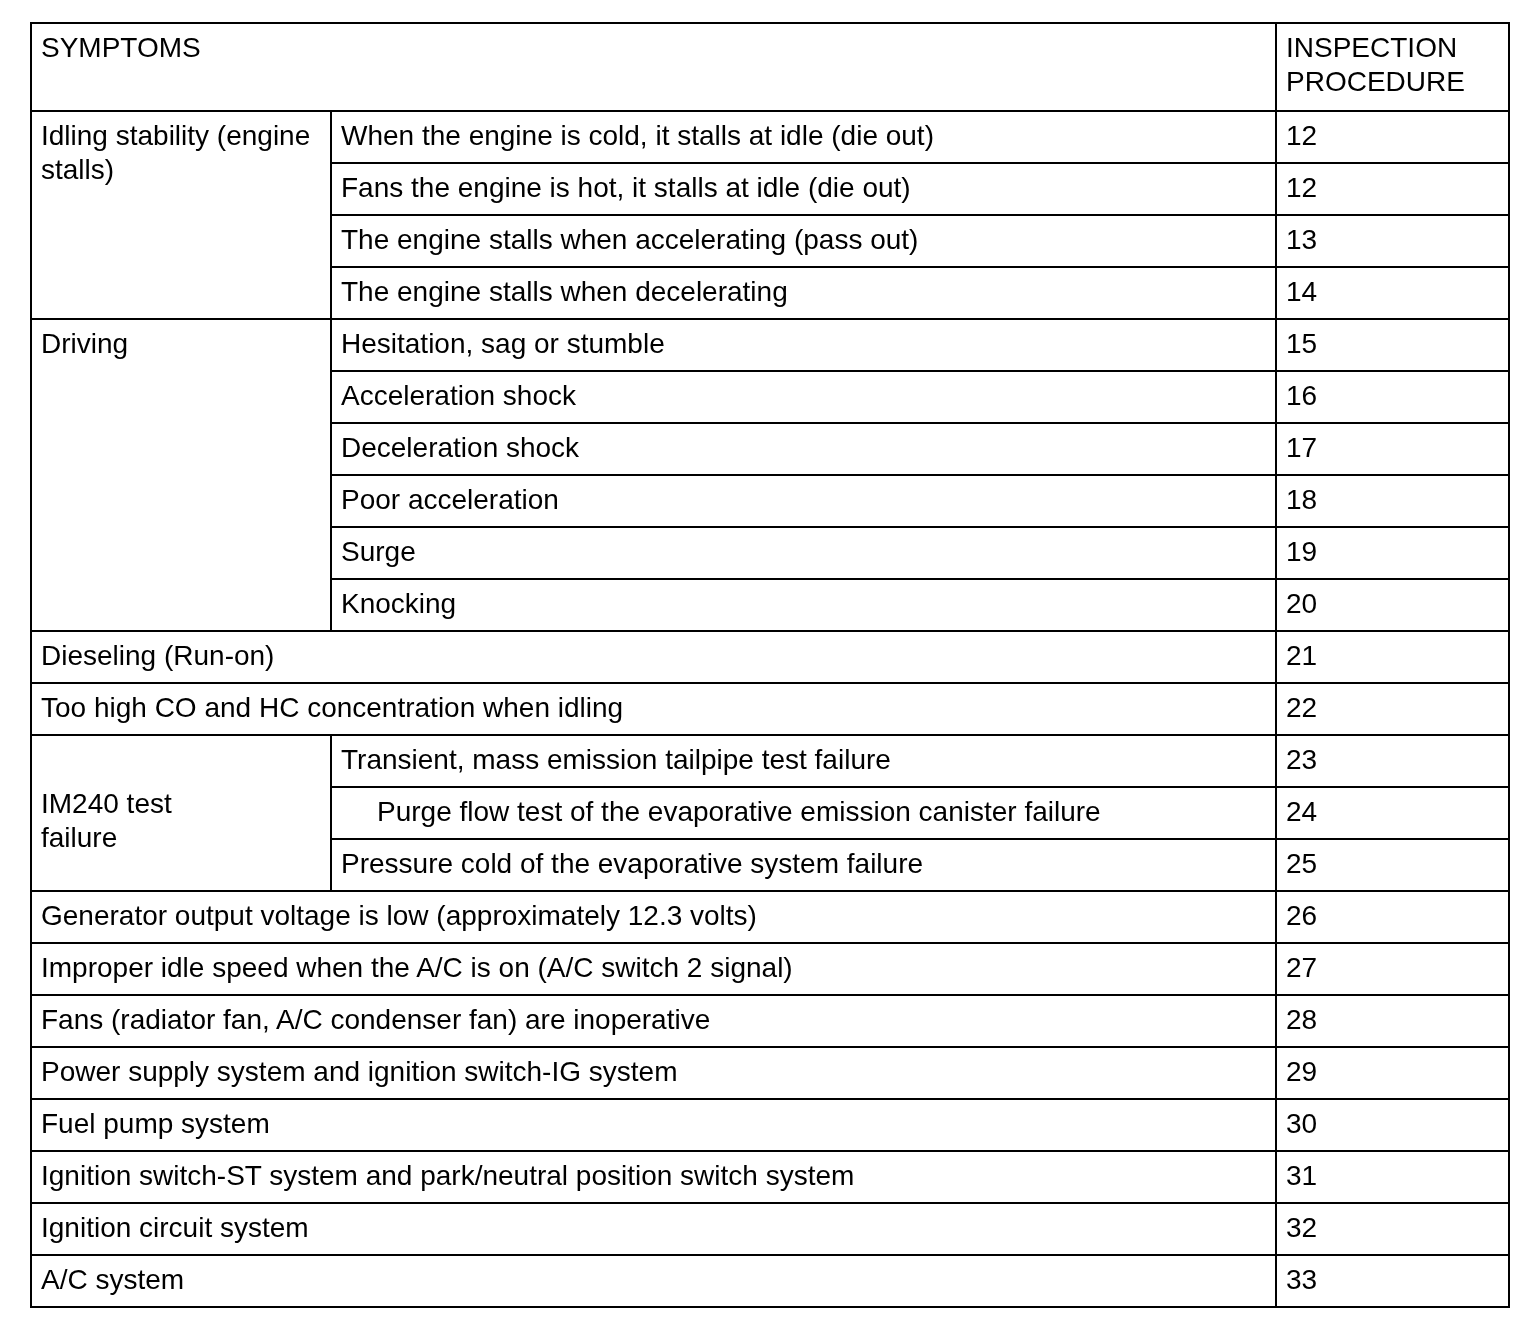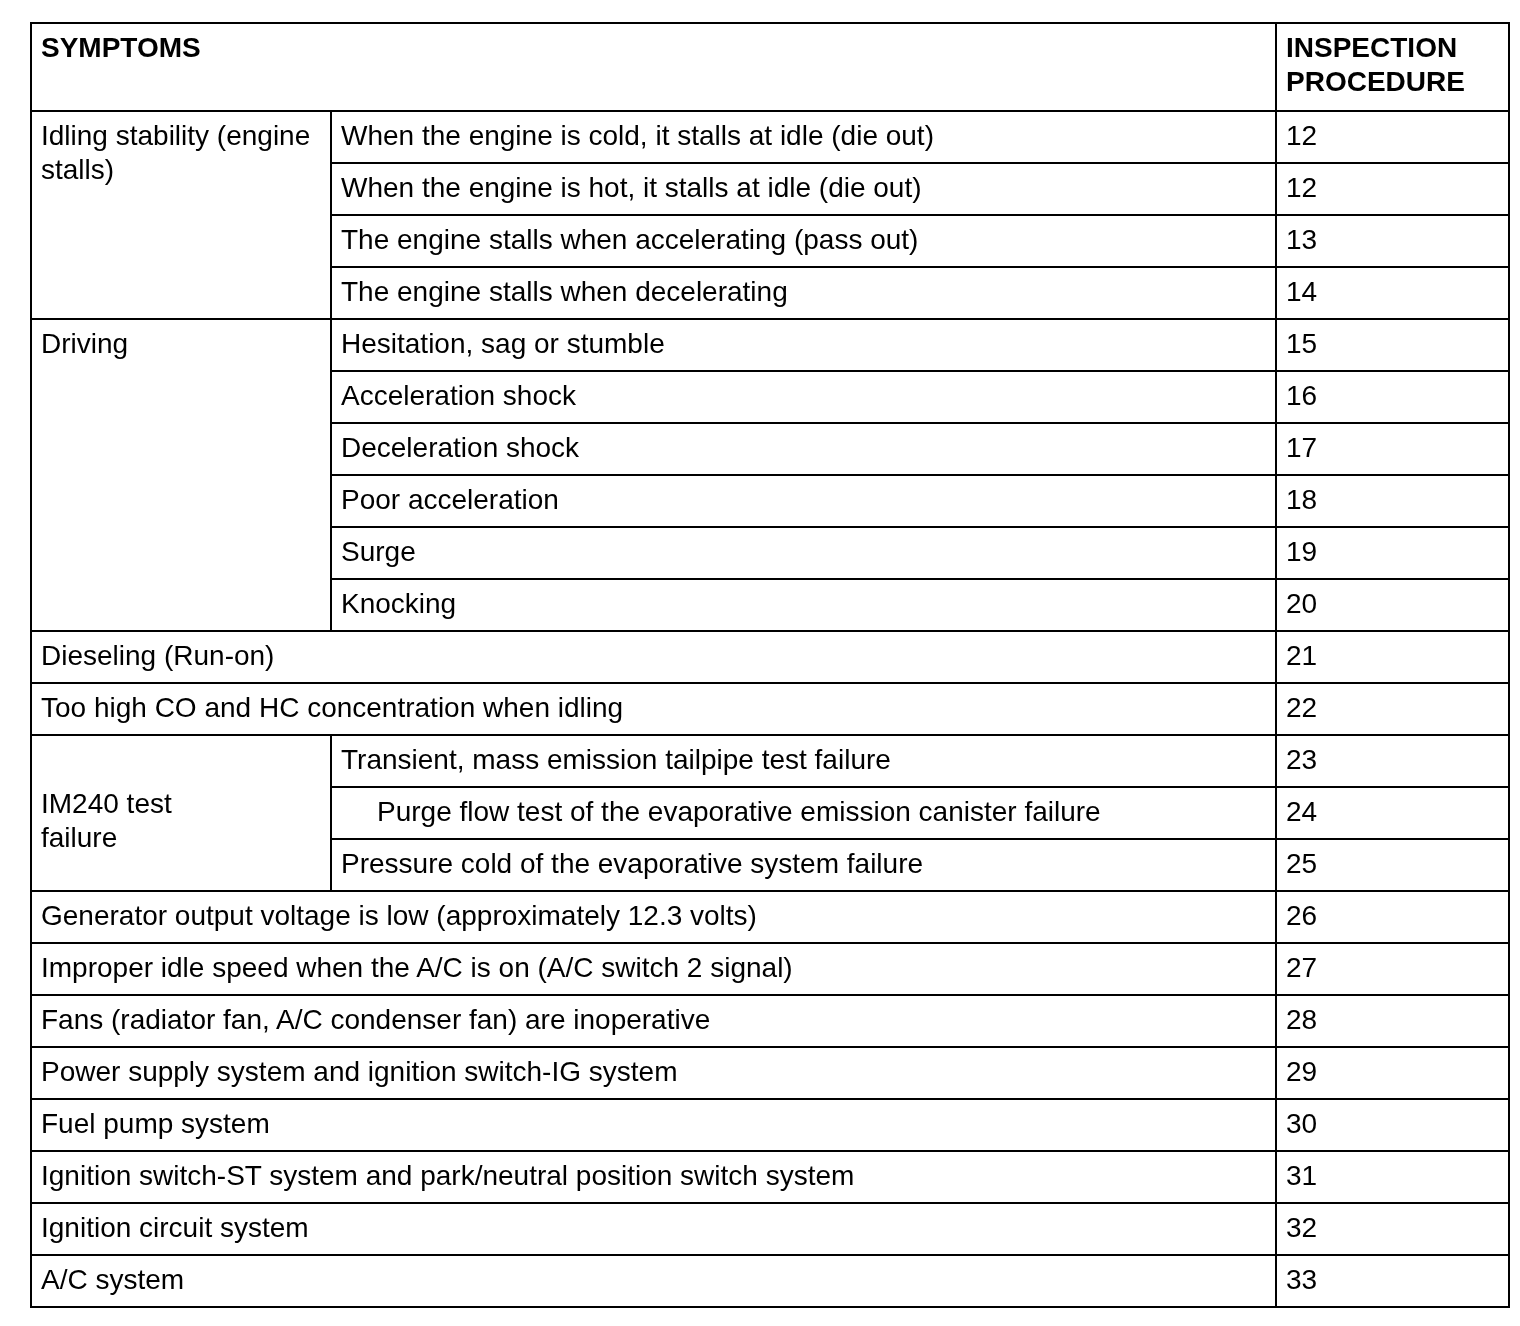--- a/index.html
+++ b/index.html
@@ -27,21 +27,21 @@
   table.symptoms td {
     border: 2px solid #000000;
     font-size: 28px;
     line-height: 34px;
     padding: 7px 8px 9px 9px;
     text-align: left;
     vertical-align: top;
     overflow: hidden;
   }
   table.symptoms th {
-    font-weight: bold;
+    font-weight: normal;
     border-radius: 7px;
   }
   th.th-sym { height: 88px; }
   td.group-cell { vertical-align: top; border-radius: 28px; }
   td.num-cell { vertical-align: top; }
   .mw200 { display: block; max-width: 200px; margin-top: 44px; }
   .mw780 { display: block; max-width: 780px; margin-left: 36px; }
 </style>
 </head>
 <body>
@@ -61,21 +61,21 @@
     </tr>
 
     <tr>
       <td class="group-cell" rowspan="4">
         <span>Idling stability (engine stalls)</span>
       </td>
       <td class="sym-cell">When the engine is cold, it stalls at idle (die out)</td>
       <td class="num-cell">12</td>
     </tr>
     <tr>
-      <td class="sym-cell">When the engine is hot, it stalls at idle (die out)</td>
+      <td class="sym-cell">Fans the engine is hot, it stalls at idle (die out)</td>
       <td class="num-cell">12</td>
     </tr>
     <tr>
       <td class="sym-cell">The engine stalls when accelerating (pass out)</td>
       <td class="num-cell">13</td>
     </tr>
     <tr>
       <td class="sym-cell">The engine stalls when decelerating</td>
       <td class="num-cell">14</td>
     </tr>

